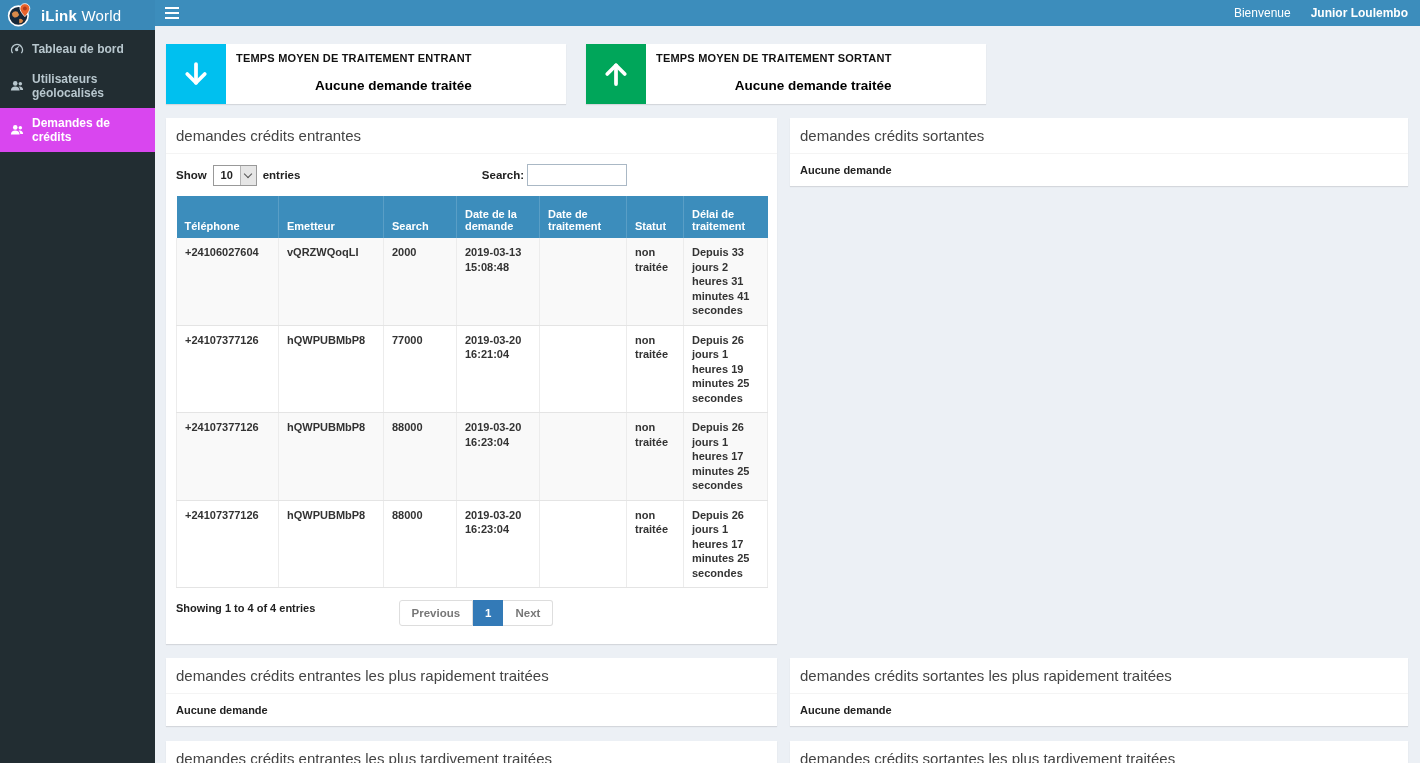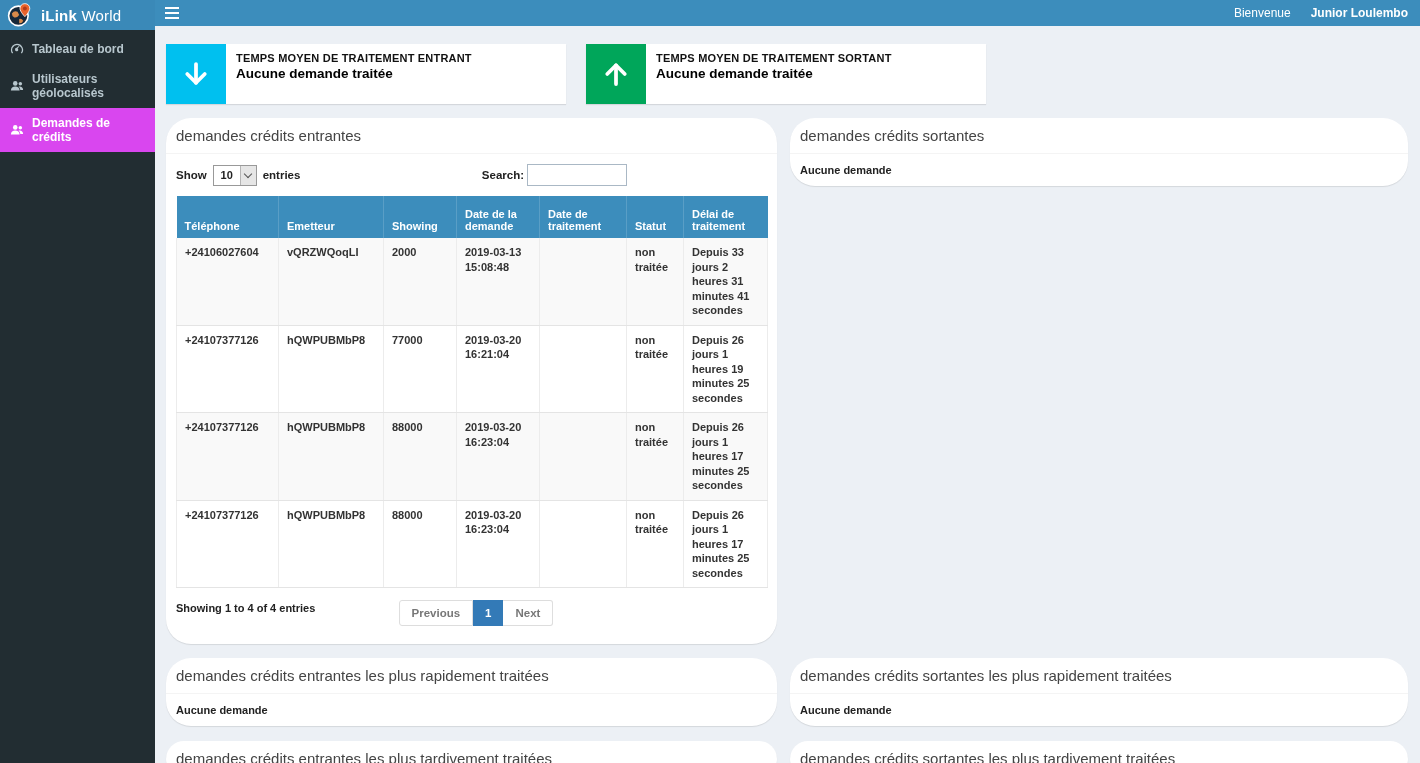--- a/index.html
+++ b/index.html
@@ -29,29 +29,29 @@
   .content { flex:1; padding:14px 12px 0 11px; }
 
   
   .info-row { display:flex; gap:20px; margin-bottom:14px; }
   .info-box { width:400px; height:60px; background:#fff; display:flex; box-shadow:0 1px 1px rgba(0,0,0,.1); }
   .info-icon { width:60px; height:60px; display:flex; align-items:center; justify-content:center; flex:0 0 60px; }
   .info-icon.cyan { background:#00c0ef; }
   .info-icon.green { background:#00a65a; }
   .info-text { padding:8px 10px; overflow:hidden; }
   .info-label { font-size:11px; font-weight:600; color:#111; text-transform:uppercase; letter-spacing:.2px; }
-  .info-value { font-size:13.5px; font-weight:700; color:#000; margin-top:2px; }
+  .info-value { font-size:13.5px; font-weight:700; color:#000; margin-top:14px;text-align:right; }
 
   
   .grid-row { display:flex; gap:13px; align-items:flex-start; margin-bottom:14px; }
   .col-left { width:611px; flex:0 0 611px; }
   .col-right { flex:1; }
 
   
-  .panel { background:#fff; box-shadow:0 1px 1px rgba(0,0,0,.1);border-radius:25px; }
+  .panel { background:#fff; box-shadow:0 1px 1px rgba(0,0,0,.1); }
   .panel-title { padding:9px 10px; font-size:15px; color:#444; border-bottom:1px solid #f4f4f4; }
   .panel-body { padding:10px; }
   .empty-msg { font-size:11px; font-weight:700; color:#222; }
 
   
   .dt-controls { display:flex; align-items:center; margin-bottom:10px; }
   .dt-length { display:flex; align-items:center; gap:6px; font-size:11.5px; font-weight:700; color:#222; }
   .select-box { display:inline-flex; align-items:stretch; border:1px solid #999; background:#fff; height:21px; width:44px; cursor:pointer; }
   .select-val { flex:1; display:flex; align-items:center; justify-content:center; font-size:11px; font-weight:700; color:#222; }
   .select-arrow { width:16px; background:#e6e6e6; border-left:1px solid #b5b5b5; display:flex; align-items:center; justify-content:center; }
@@ -192,21 +192,21 @@
                   <col>
                   <col>
                   <col>
                   <col>
                   <col>
                 </colgroup>
               <thead>
                   <tr>
                     <th>Téléphone</th>
                     <th>Emetteur</th>
-                    <th>Showing</th>
+                    <th>Search</th>
                     <th>Date de la demande</th>
                     <th>Date de traitement</th>
                     <th>Statut</th>
                     <th>Délai de traitement</th>
                   </tr>
                 </thead>
               <tbody>
                   <tr>
                     <td>+24106027604</td>
                     <td>vQRZWQoqLI</td>

